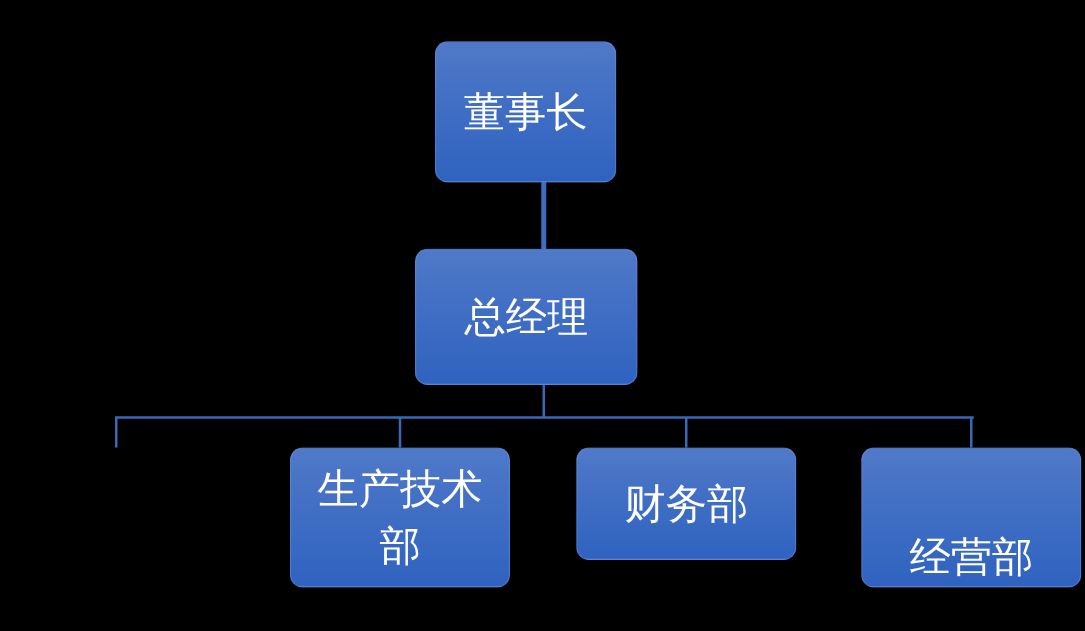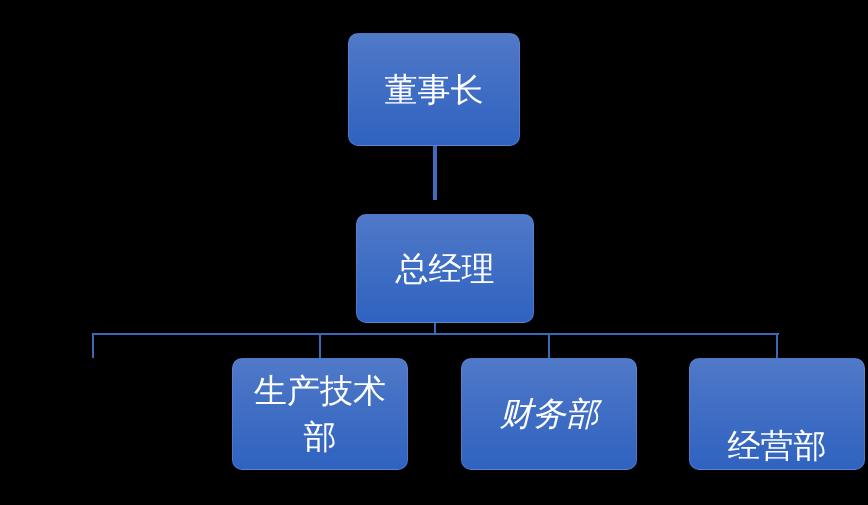--- a/index.html
+++ b/index.html
@@ -36,25 +36,25 @@
     padding: 0 12px;
   }
   .connector {
     position: absolute;
     background: #3a68b8;
   }
   .connector.thick {
     background: #3f6cbf;
   }
   
-  .node-chairman { left: 348px; top: 33px;  width: 172px; height: 113px; }
-  .node-gm       { left: 356px; top: 199px; width: 178px; height: 109px; margin-top: 15px; }
+  .node-chairman { left: 348px; top: 33px;  width: 145px; height: 113px; }
+  .node-gm       { left: 332px; top: 199px; width: 178px; height: 109px; }
   .node-dept-1   { left: 5px;   top: 358px; width: 177px; height: 112px; }
   .node-dept-2   { left: 232px; top: 358px; width: 176px; height: 112px; }
-  .node-dept-3   { left: 461px; top: 358px; width: 176px; height: 112px; font-style: italic; }
+  .node-dept-3   { left: 461px; top: 358px; width: 176px; height: 90px; }
   .node-dept-4   { left: 689px; top: 358px; width: 176px; height: 112px; align-items: flex-end; }
   
   .conn-chairman-gm { left: 433px; top: 145px; width: 4px;   height: 55px; }
   .conn-gm-stem     { left: 434px; top: 307px; width: 2px;   height: 27px; }
   .conn-bus         { left: 92px;  top: 333px; width: 687px; height: 2px;  }
   .conn-drop-1      { left: 92px;  top: 334px; width: 2px;   height: 24px; }
   .conn-drop-2      { left: 319px; top: 334px; width: 2px;   height: 24px; }
   .conn-drop-3      { left: 548px; top: 334px; width: 2px;   height: 24px; }
   .conn-drop-4      { left: 776px; top: 334px; width: 2px;   height: 24px; }
 </style>

